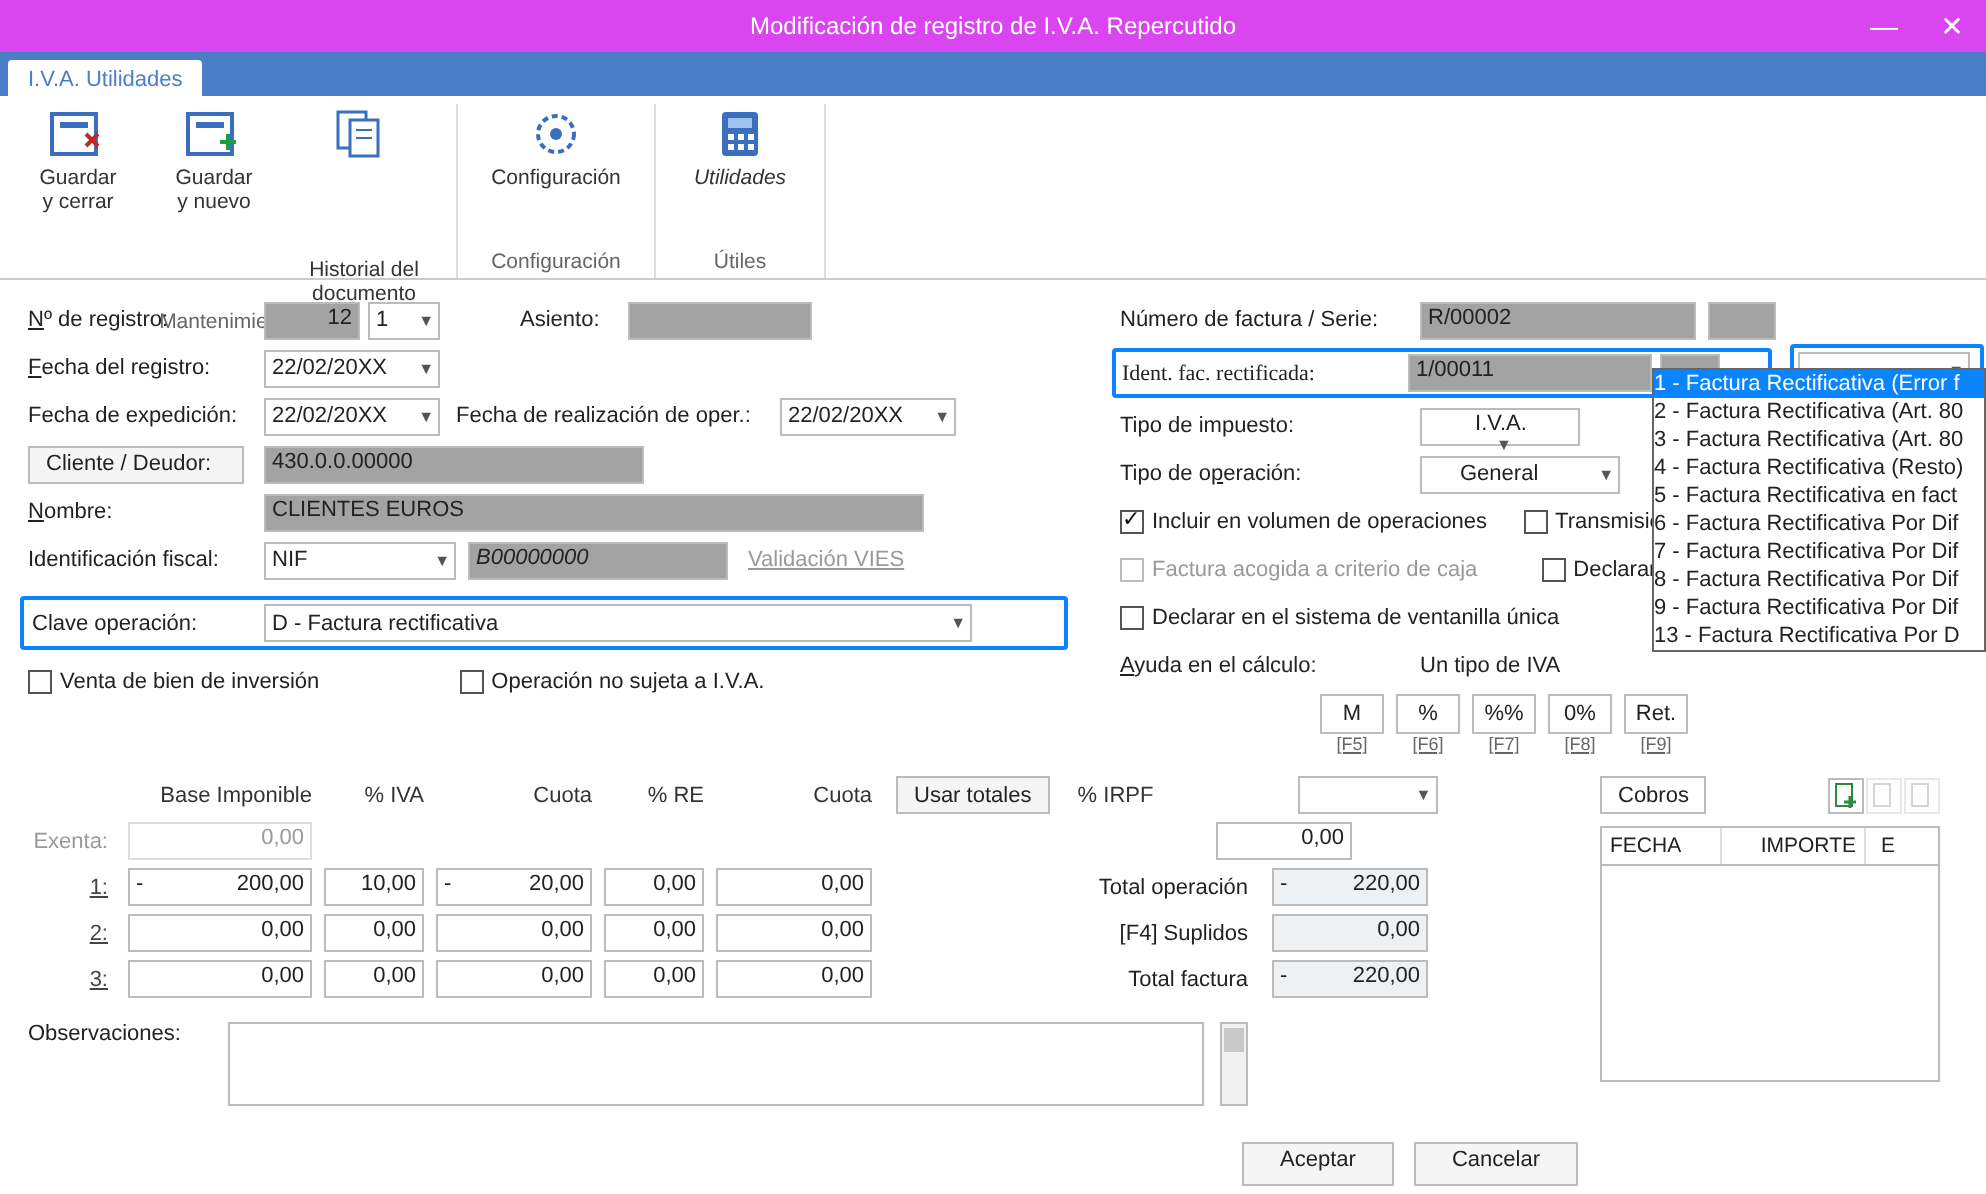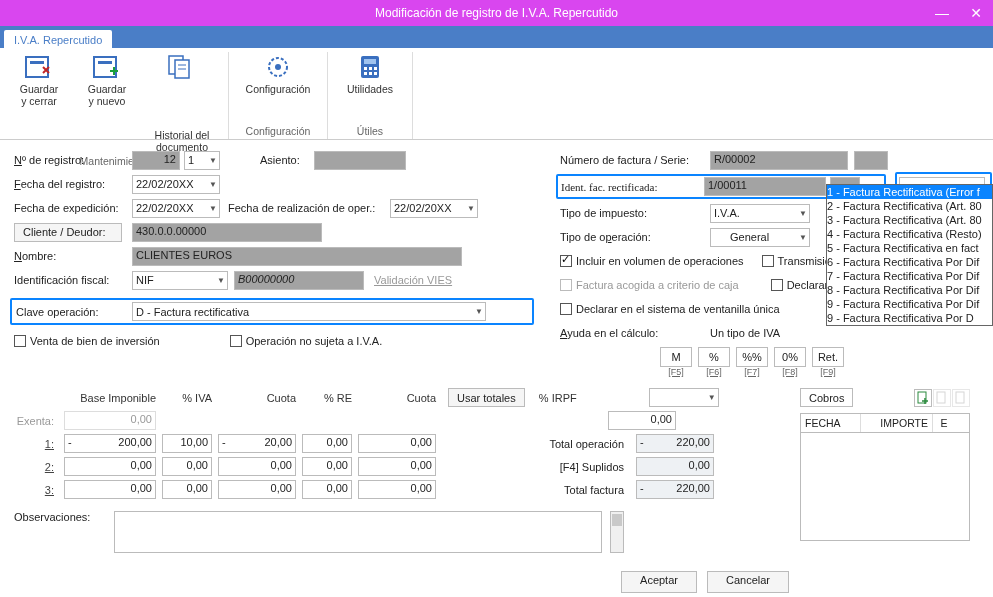--- a/index.html
+++ b/index.html
@@ -59,21 +59,21 @@
 
 <div class="titlebar">
   <span class="titlebar-title">Modificación de registro de I.V.A. Repercutido</span>
   <div class="titlebar-ctrls">
     <span>—</span>
     <span>✕</span>
   </div>
 </div>
 
 <div class="tabstrip">
-  <div class="tab">I.V.A. Repercutido</div>
+  <div class="tab">I.V.A. Utilidades</div>
 </div>
 
 <div class="ribbon">
   <div class="ribbon-group">
     <div class="ribbon-btns">
       <div class="ribbon-btn">
         <span class="ico">
           <svg width="32" height="28">
               <rect x="3" y="4" width="22" height="20" fill="none" stroke="#3a6fbf" stroke-width="2"></rect>
               <rect x="7" y="8" width="14" height="3" fill="#3a6fbf"></rect>
@@ -118,21 +118,21 @@
               <circle cx="15" cy="14" r="3" fill="#3a6fbf"></circle>
             </svg>
         </span>
         <span class="lbl">Configuración</span>
       </div>
     </div>
     <div class="ribbon-group-title">Configuración</div>
   </div>
   <div class="ribbon-group">
     <div class="ribbon-btns">
-      <div class="ribbon-btn" style="width:64px;">
+      <div class="ribbon-btn" style="width:64px;font-style:italic;">
         <span class="ico">
           <svg width="26" height="28">
               <rect x="4" y="3" width="18" height="22" fill="#3a6fbf" rx="2"></rect>
               <rect x="7" y="6" width="12" height="5" fill="#9fc3ef"></rect>
               <rect x="7" y="14" width="3" height="3" fill="#fff"></rect>
               <rect x="12" y="14" width="3" height="3" fill="#fff"></rect>
               <rect x="17" y="14" width="3" height="3" fill="#fff"></rect>
               <rect x="7" y="19" width="3" height="3" fill="#fff"></rect>
               <rect x="12" y="19" width="3" height="3" fill="#fff"></rect>
               <rect x="17" y="19" width="3" height="3" fill="#fff"></rect>
@@ -224,21 +224,21 @@
       <span class="input" style="width:34px;"></span>
     </div>
     <div class="row highlight-box" style="padding:1px 3px; margin-left:-4px; width:330px;">
       <span style="width:143px;font-family:Liberation Serif, serif;">Ident. fac. rectificada:</span>
       <span class="input" style="width:122px;">1/00011</span>
       <span style="width:4px;"></span>
       <span class="input" style="width:30px;"></span>
     </div>
     <div class="row">
       <span style="width:150px;">Tipo de impuesto:</span>
-      <span class="select" style="width:100px;">
+      <span class="select" style="width:80px;flex-direction:column;">
           <span>I.V.A.</span>
           <span class="arr">▼</span>
         </span>
     </div>
     <div class="row">
       <span style="width:150px;">Tipo de o<span class="underline">p</span>eración:</span>
       <span class="select" style="width:100px;padding-left:19px;">
           <span>General</span>
           <span class="arr">▼</span>
         </span>
@@ -295,21 +295,21 @@
   <div class="dropdown-open" style="top:44px; left:826px; width:167px;">
     <div class="sel">1 - Factura Rectificativa (Error f</div>
     <div>2 - Factura Rectificativa (Art. 80</div>
     <div>3 - Factura Rectificativa (Art. 80</div>
     <div>4 - Factura Rectificativa (Resto)</div>
     <div>5 - Factura Rectificativa en fact</div>
     <div>6 - Factura Rectificativa Por Dif</div>
     <div>7 - Factura Rectificativa Por Dif</div>
     <div>8 - Factura Rectificativa Por Dif</div>
     <div>9 - Factura Rectificativa Por Dif</div>
-    <div>9 - Factura Rectificativa Por D</div>
+    <div>13 - Factura Rectificativa Por D</div>
   </div>
 
   <div class="table-area">
 
     <div style="display:flex; gap:6px; align-items:center;">
       <span class="rowlbl"></span>
       <span class="hdr right" style="width:92px;">Base Imponible</span>
       <span class="hdr right" style="width:50px;">% IVA</span>
       <span class="hdr right" style="width:78px;">Cuota</span>
       <span class="hdr right" style="width:50px;">% RE</span>

